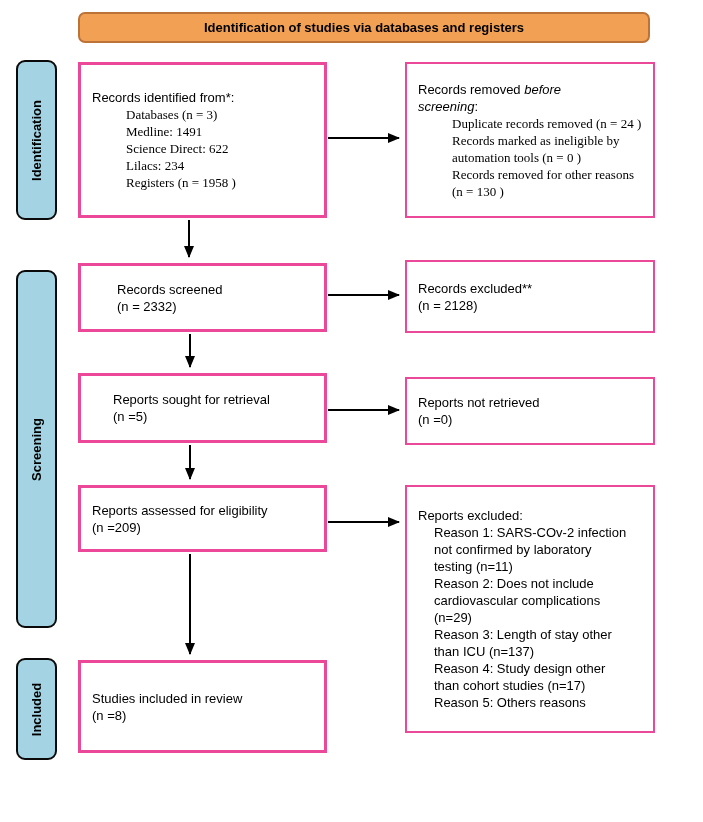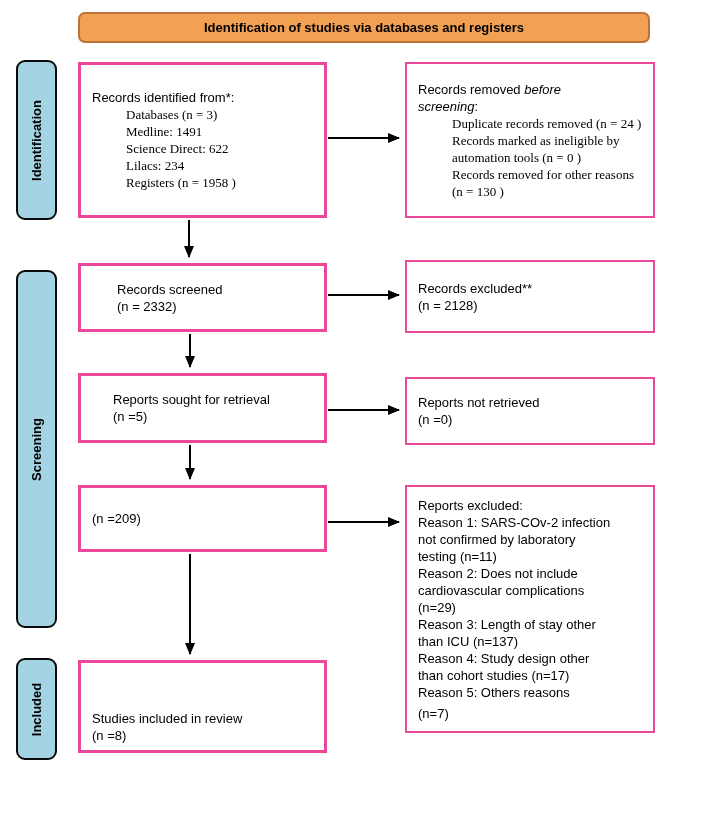--- a/index.html
+++ b/index.html
@@ -26,28 +26,28 @@
   .box {
     position:absolute; background:#ffffff; border:3px solid #ec4899;
     display:flex; flex-direction:column; justify-content:center;
     padding:6px 11px; box-sizing:border-box;
   }
   .rbox { border-width:2px; }
   .b1 { left:78px;  top:62px;  width:249px; height:156px; }
   .b2 { left:78px;  top:263px; width:249px; height:69px;padding-left:36px;  }
   .b3 { left:78px;  top:373px; width:249px; height:70px;padding-left:32px;  }
   .b4 { left:78px;  top:485px; width:249px; height:67px;  }
-  .b5 { left:78px;  top:660px; width:249px; height:93px;justify-content:flex-end;  }
+  .b5 { left:78px;  top:660px; width:249px; height:93px;  }
   .r1 { left:405px; top:62px;  width:250px; height:156px; }
   .r2 { left:405px; top:260px; width:250px; height:73px;  }
   .r3 { left:405px; top:377px; width:250px; height:68px;  }
   .r4 { left:405px; top:485px; width:250px; height:248px; }
   .indent { margin-left:34px;font-family:Liberation Serif, serif; }
   .italic { font-style:italic; }
-  .reason { max-width:196px; }
+  .reason { max-width:196px;margin-left:16px; }
   .lastcount { margin-top:4px; }
   svg.arrows { position:absolute; left:0; top:0; pointer-events:none; }
   svg.arrows line { stroke:#000; stroke-width:2; }
 </style>
 </head>
 <body>
 
 <div class="canvas">
 
   <div class="hdr">
@@ -77,20 +77,21 @@
     <div>Records screened</div>
     <div>(n = 2332)</div>
   </div>
 
   <div class="box b3">
     <div>Reports sought for retrieval</div>
     <div>(n =5)</div>
   </div>
 
   <div class="box b4">
+    <div>Reports assessed for eligibility</div>
     <div>(n =209)</div>
   </div>
 
   <div class="box b5">
     <div>Studies included in review</div>
     <div>(n =8)</div>
   </div>
 
   <div class="box rbox r1">
     <div><span>Records removed </span><span class="italic">before</span></div>
@@ -110,21 +111,20 @@
     <div>(n =0)</div>
   </div>
 
   <div class="box rbox r4">
     <div>Reports excluded:</div>
     <div class="reason">Reason 1: SARS-COv-2 infection not confirmed by laboratory testing (n=11)</div>
     <div class="reason">Reason 2: Does not include cardiovascular complications (n=29)</div>
     <div class="reason">Reason 3: Length of stay other than ICU (n=137)</div>
     <div class="reason">Reason 4: Study design other than cohort studies (n=17)</div>
     <div class="reason">Reason 5: Others reasons</div>
-    <div class="reason lastcount">(n=7)</div>
   </div>
 
   <svg class="arrows" width="703" height="822" viewBox="0 0 703 822">
     <defs>
       <marker id="ah" markerUnits="userSpaceOnUse" markerWidth="12" markerHeight="10" refX="11" refY="5" orient="auto">
         <polygon points="0,0 12,5 0,10" fill="#000"></polygon>
       </marker>
     </defs>
     <line x1="189" y1="220" x2="189" y2="257" marker-end="url(#ah)"></line>
     <line x1="190" y1="334" x2="190" y2="367" marker-end="url(#ah)"></line>

